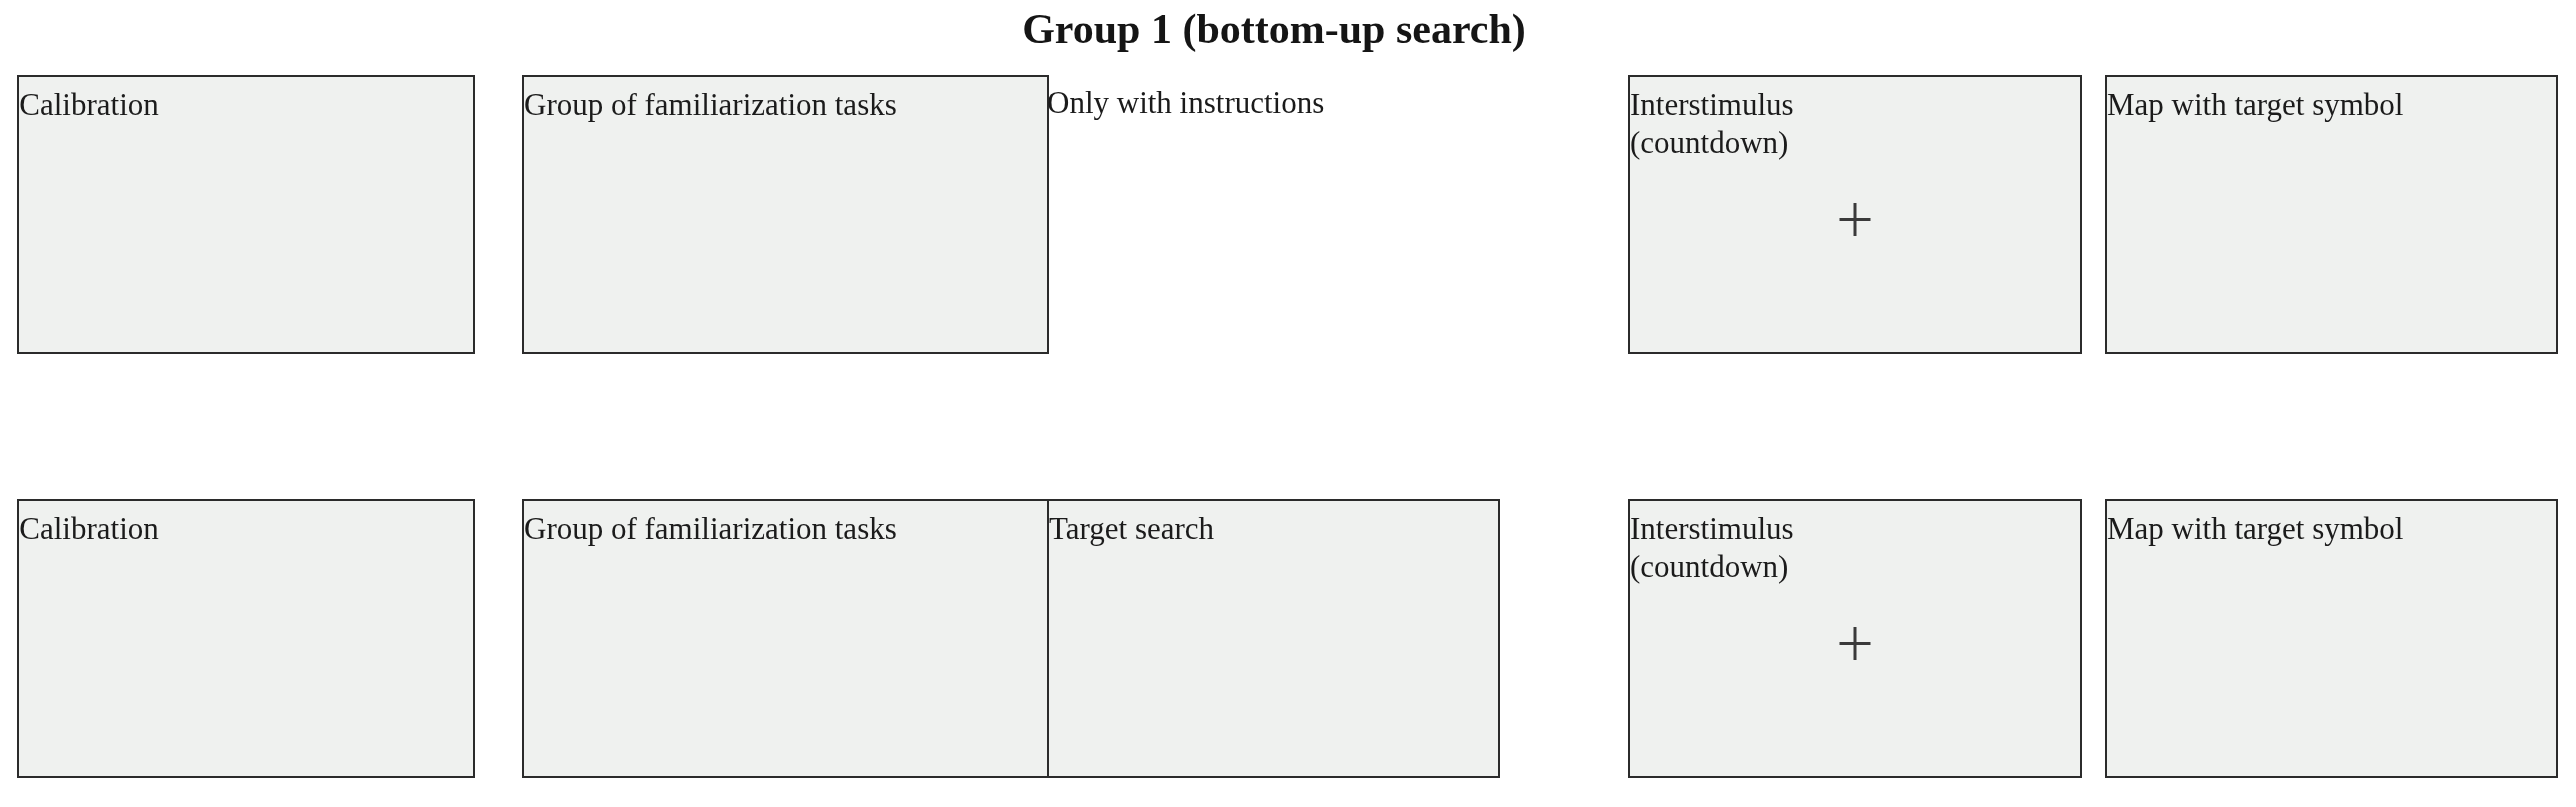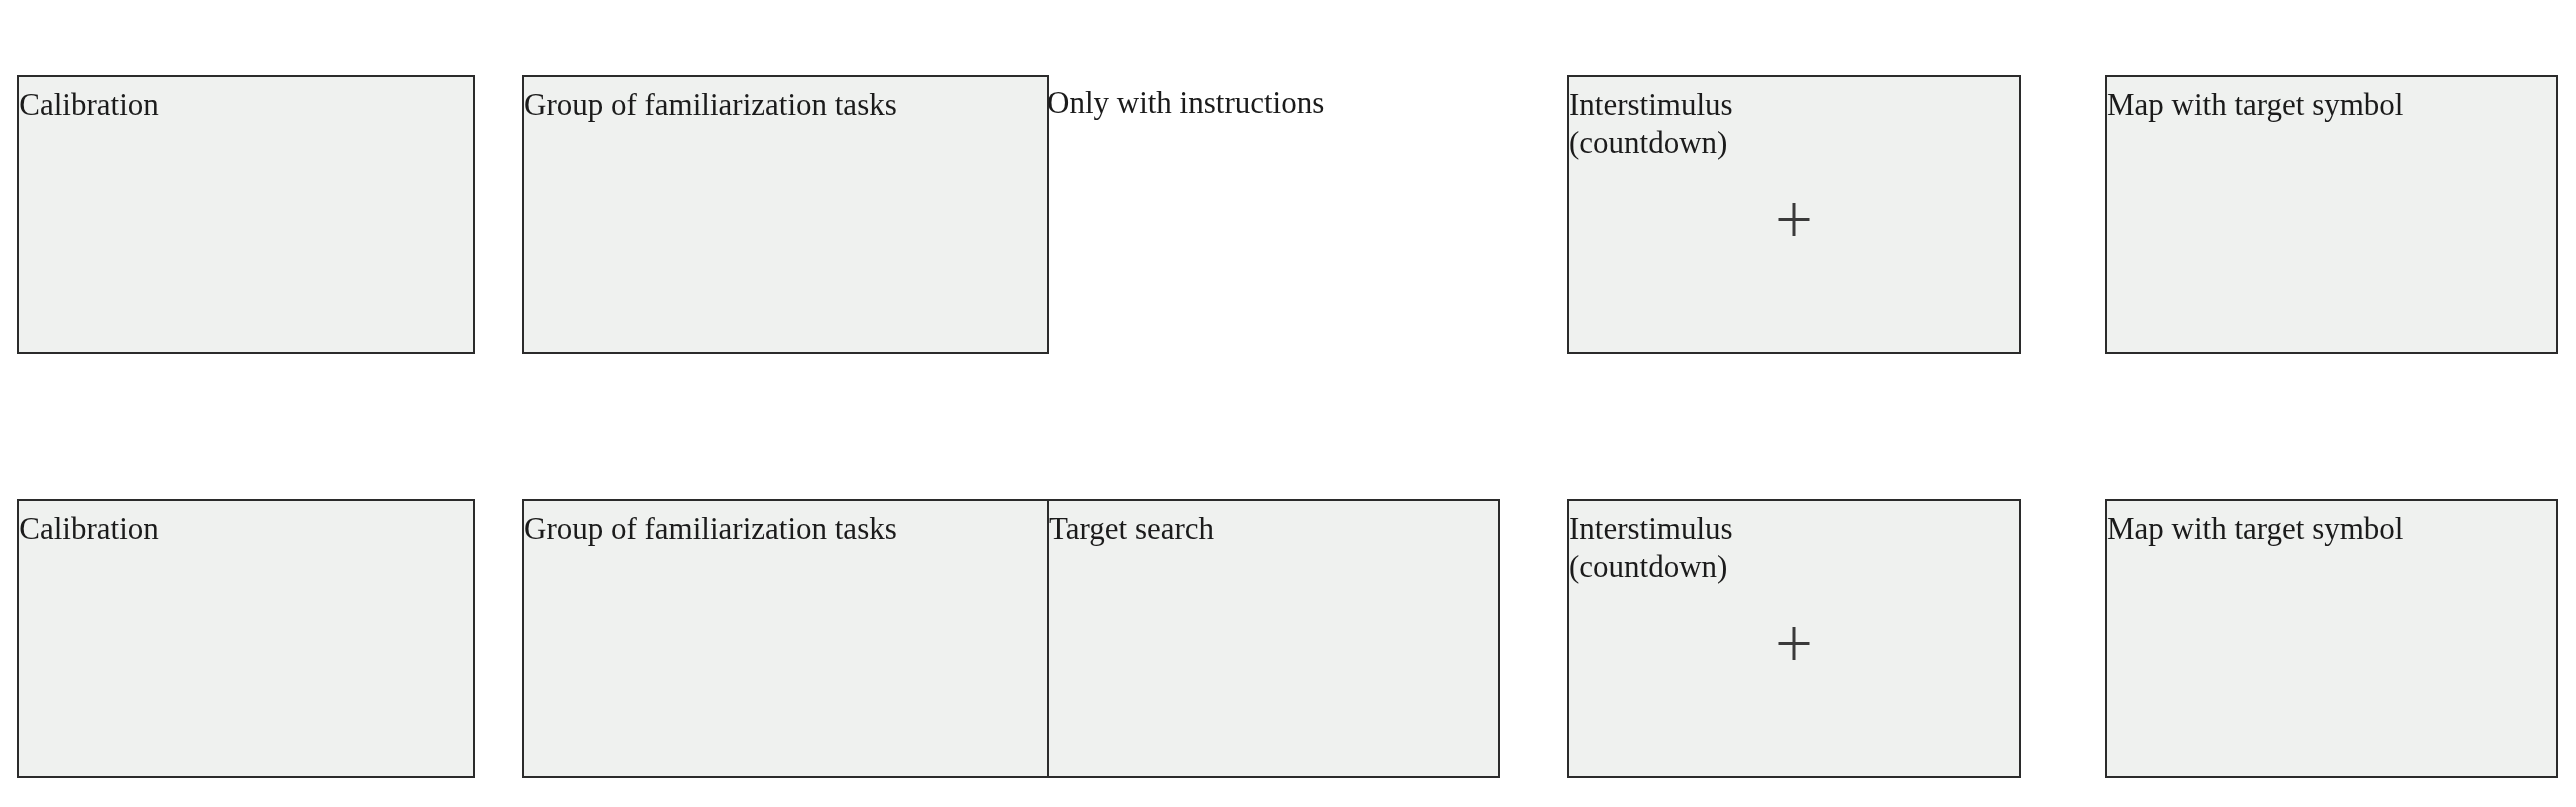--- a/index.html
+++ b/index.html
@@ -76,32 +76,33 @@
     left: 0;
     height: 2.4px;
     width: 100%;
     margin-top: -1.2px;
     background: #3a3a3a;
   }
   
   .col-1 { left: 17.3px;   width: 458px; }
   .col-2 { left: 522px;  width: 527px; }
   .col-3 { left: 1047px; width: 453px; }
-  .col-4 { left: 1567px; width: 454px; }
+  .col-4 { left: 1628px; width: 454px; }
   .col-5 { left: 2105px; width: 453px; }
   .row-1 { top: 75px; }
   .row-2 { top: 499px; }
   .title-1 { top: 4.7px; }
   .title-2 { top: 436px; }
 </style>
 </head>
 <body>
 
 <div class="canvas">
 
+  <div class="group-title title-1">Group 1 (bottom-up search)</div>
 
   <div class="slot boxed row-1 col-1">
     <span class="slot-label">Calibration</span>
   </div>
 
   <div class="slot boxed row-1 col-2">
     <span class="slot-label">Group of familiarization tasks</span>
   </div>
 
   <div class="slot unboxed row-1 col-3">

